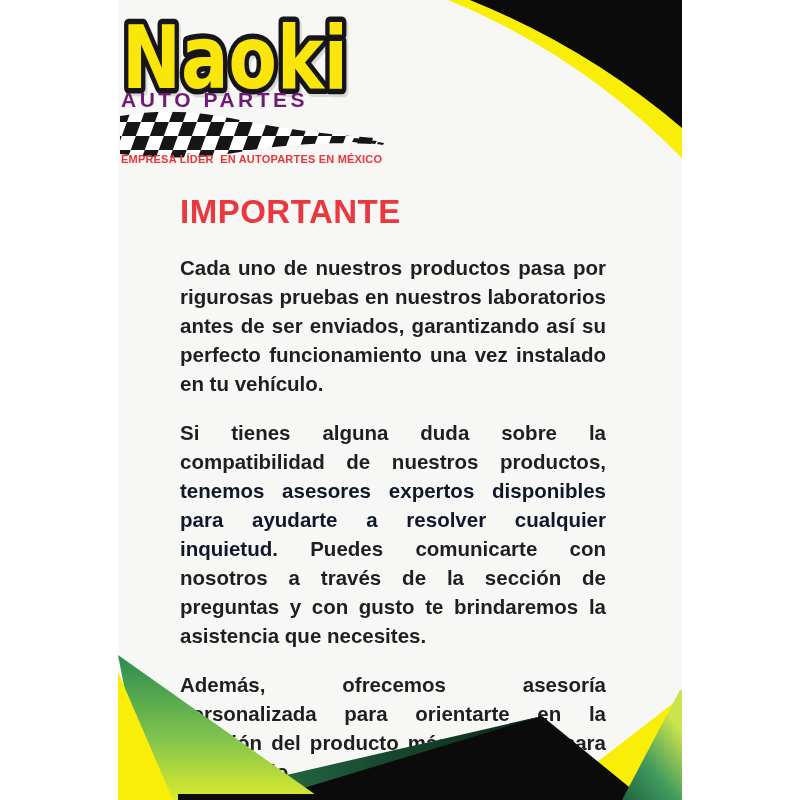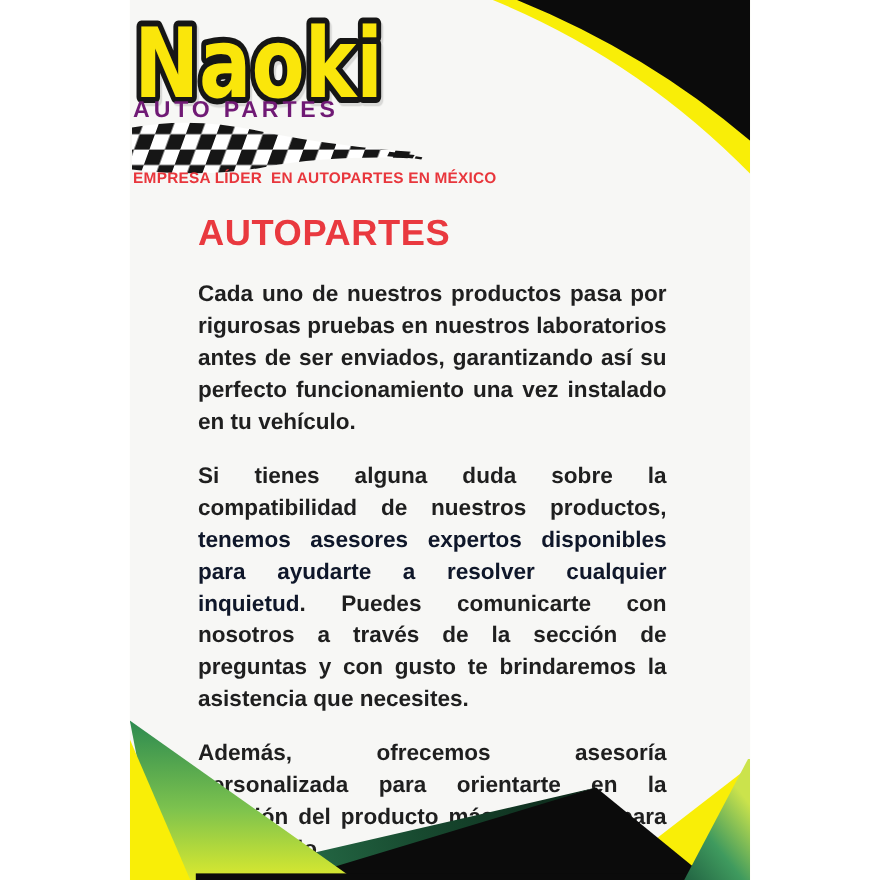--- a/index.html
+++ b/index.html
@@ -15,21 +15,21 @@
   }
   
   .logo-svg{position:absolute;top:2px;left:0;filter:drop-shadow(2px 3px 0 rgba(0,0,0,0.12));}
   .brand-sub{
     position:absolute;top:88px;left:3px;
     font-size:21px;font-weight:700;letter-spacing:3.5px;color:#701a75;white-space:pre;
   }
   .flag-svg{position:absolute;top:108px;left:0;}
   .tagline{
     position:absolute;top:153px;left:3px;
-    font-size:14px;font-weight:700;letter-spacing:0.2px;color:#e8363c;white-space:pre;
+    font-size:11px;font-weight:700;letter-spacing:0.2px;color:#e8363c;white-space:pre;
   }
   
   .content{position:absolute;left:62px;top:193px;width:442px;}
   .content h1{
     margin:0 0 22px 0;font-size:33px;font-weight:800;letter-spacing:0.5px;color:#e9393f;
   }
   .content p{
     margin:0 16px 20px 0;font-size:20.5px;line-height:29px;font-weight:700;
     color:#1f1f1f;text-align:justify;
   }
@@ -65,21 +65,21 @@
       </defs>
       <path d="M2,8 C45,0 85,4 122,12 C165,21 215,27 256,30 L256,36 C215,34 165,36 122,44 C85,51 45,51 2,46 Z" fill="url(#chk)"></path>
       <path d="M236,30 l10,1 -2,4 -10,-1 Z" fill="#161616"></path>
       <path d="M250,32 l9,1 -2,3 -9,-1 Z" fill="#161616"></path>
       <path d="M260,34 l6,1 -1,2 -6,-1 Z" fill="#161616"></path>
     </svg>
 
     <div class="tagline">EMPRESA LÍDER  EN AUTOPARTES EN MÉXICO</div>
 
     <div class="content">
-      <h1>AUTOPARTES</h1>
+      <h1>IMPORTANTE</h1>
       <p>Cada uno de nuestros productos pasa por rigurosas pruebas en nuestros laboratorios antes de ser enviados, garantizando así su perfecto funcionamiento una vez instalado en tu vehículo.</p>
       <p><span>Si tienes alguna duda sobre la compatibilidad de nuestros productos, </span><span class="hl">tenemos asesores expertos disponibles para ayudarte a resolver cualquier inquietud</span><span>. Puedes comunicarte con nosotros a través de la sección de preguntas y con gusto te brindaremos la asistencia que necesites.</span></p>
       <p>Además, ofrecemos asesoría personalizada para orientarte en la elección del producto más adecuado para tu vehículo.</p>
     </div>
 
     <svg class="bottom-decor" width="564" height="150" viewBox="0 0 564 150">
       <defs>
         <linearGradient id="limeGrad" x1="0" y1="5" x2="0" y2="150" gradientUnits="userSpaceOnUse">
           <stop offset="0" stop-color="#2c8a50"></stop>
           <stop offset="0.55" stop-color="#7cc24e"></stop>

